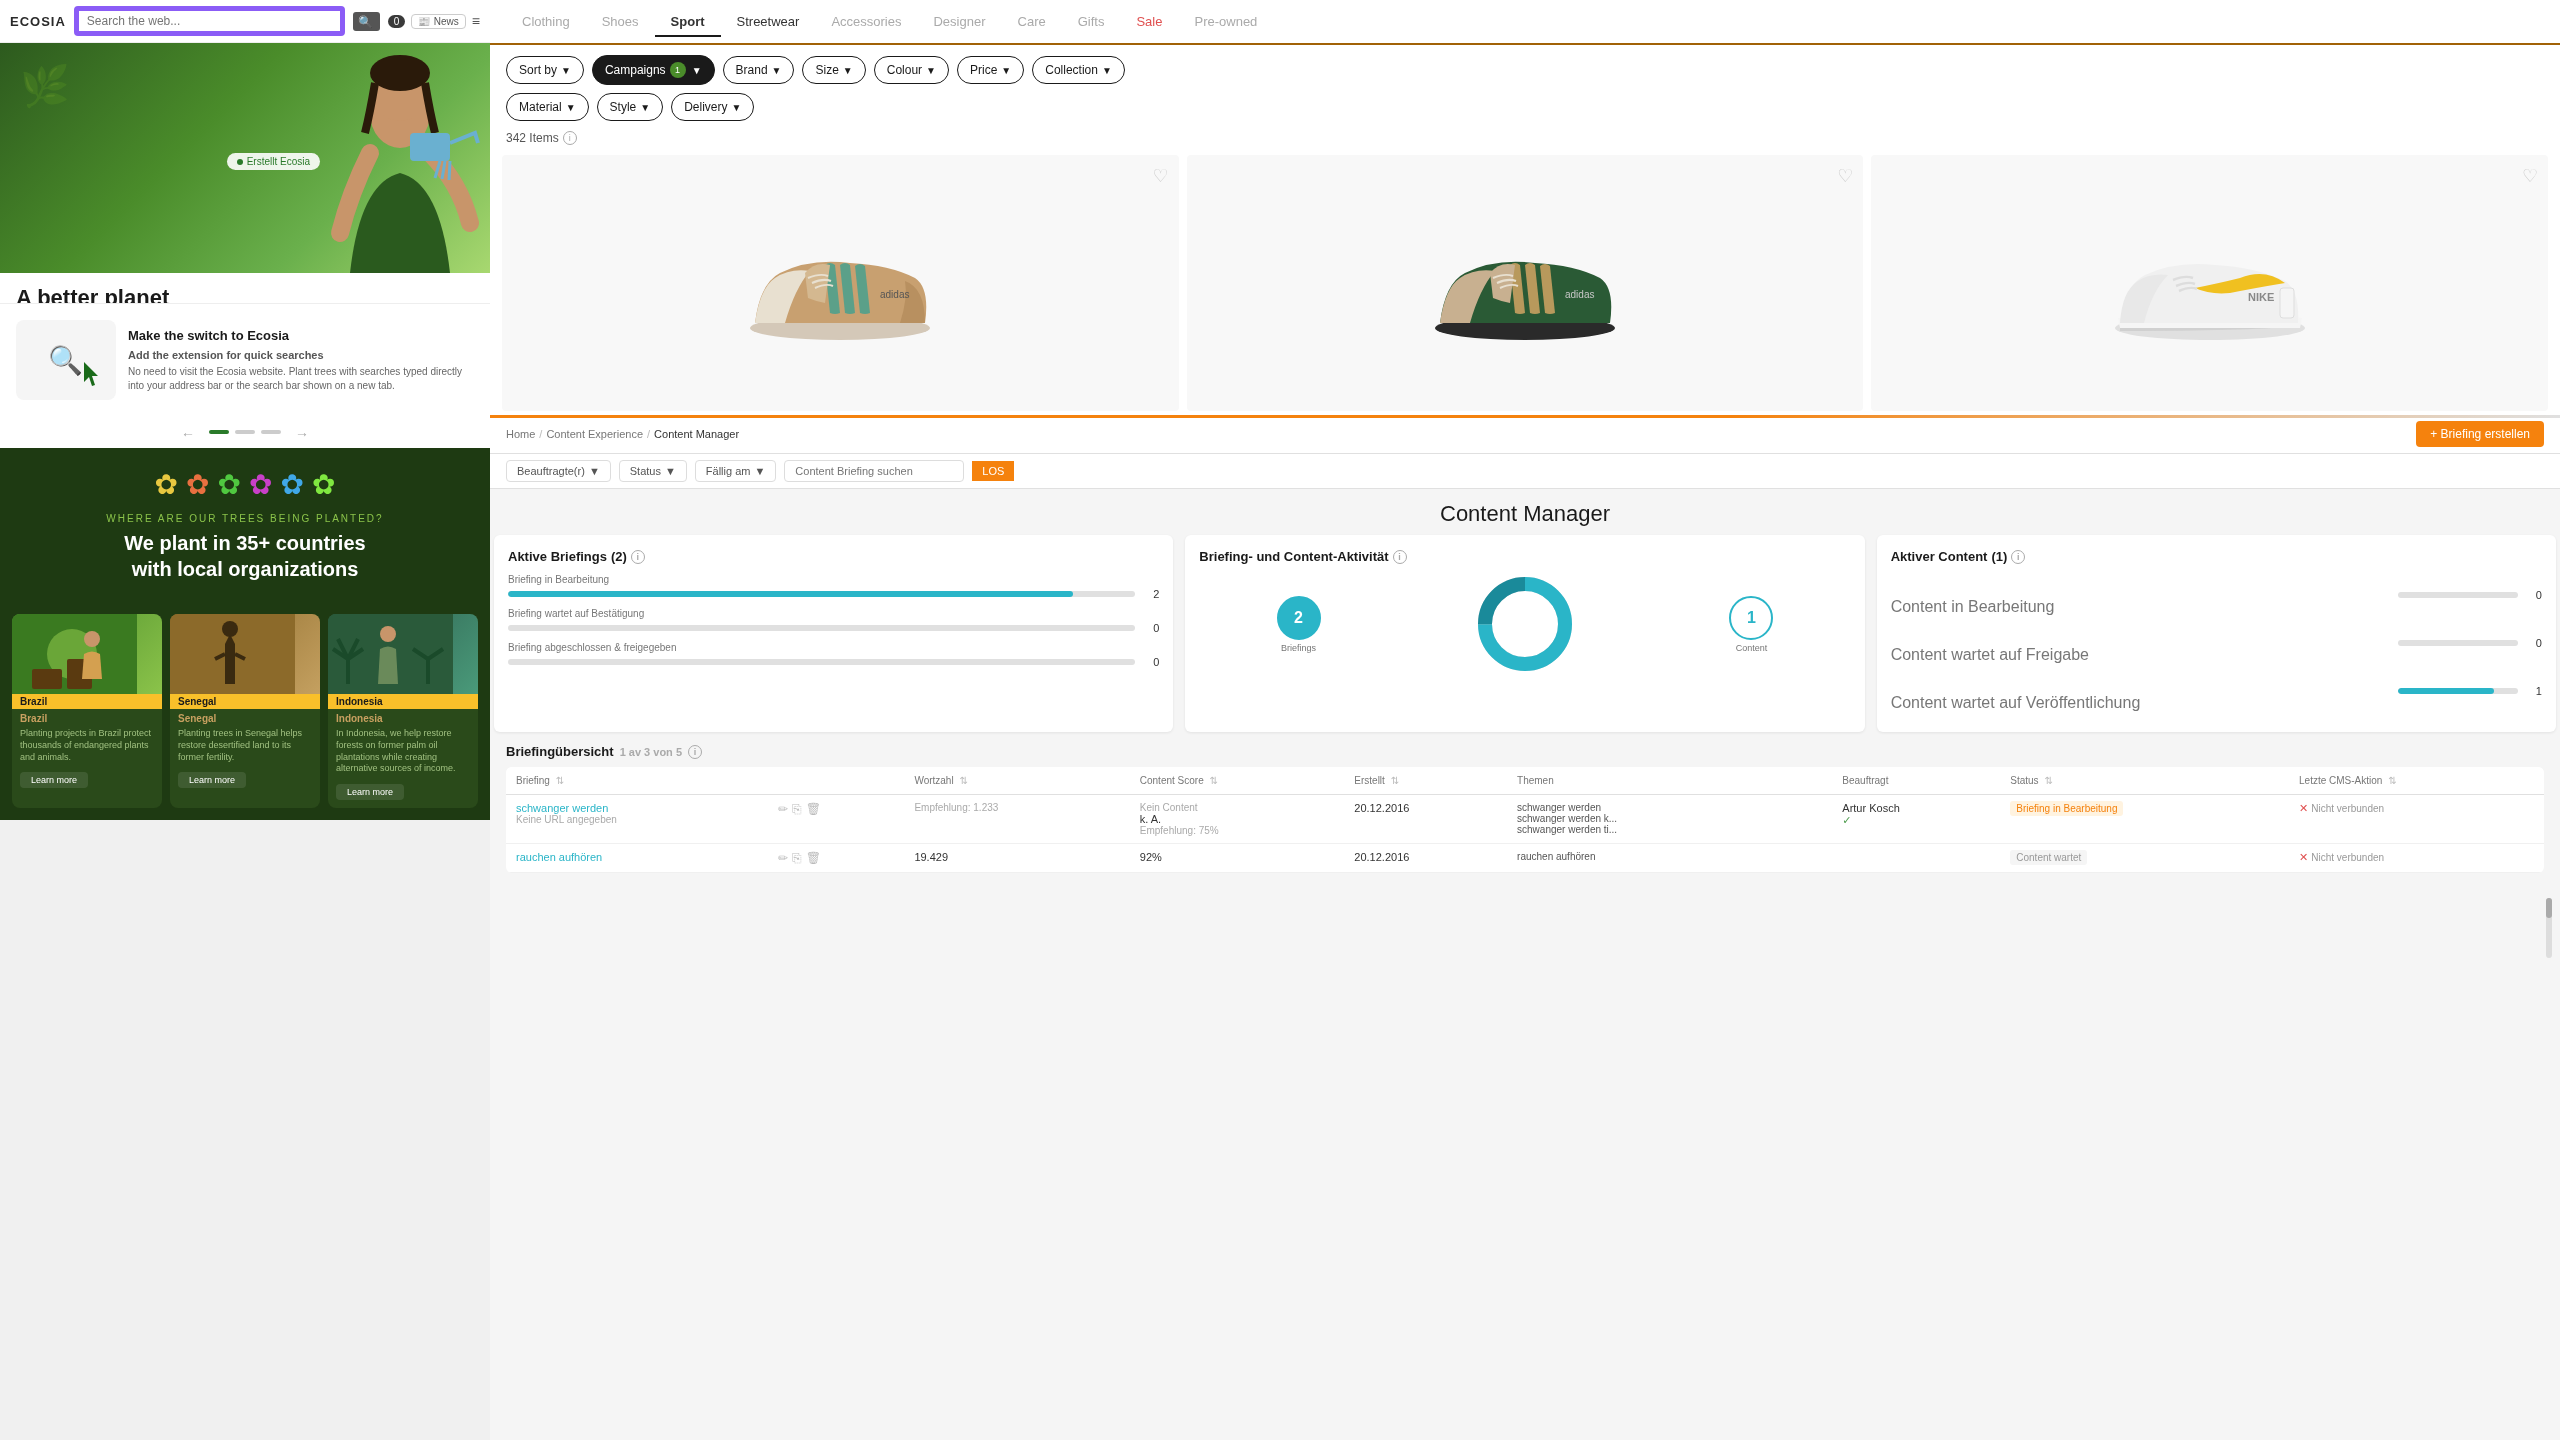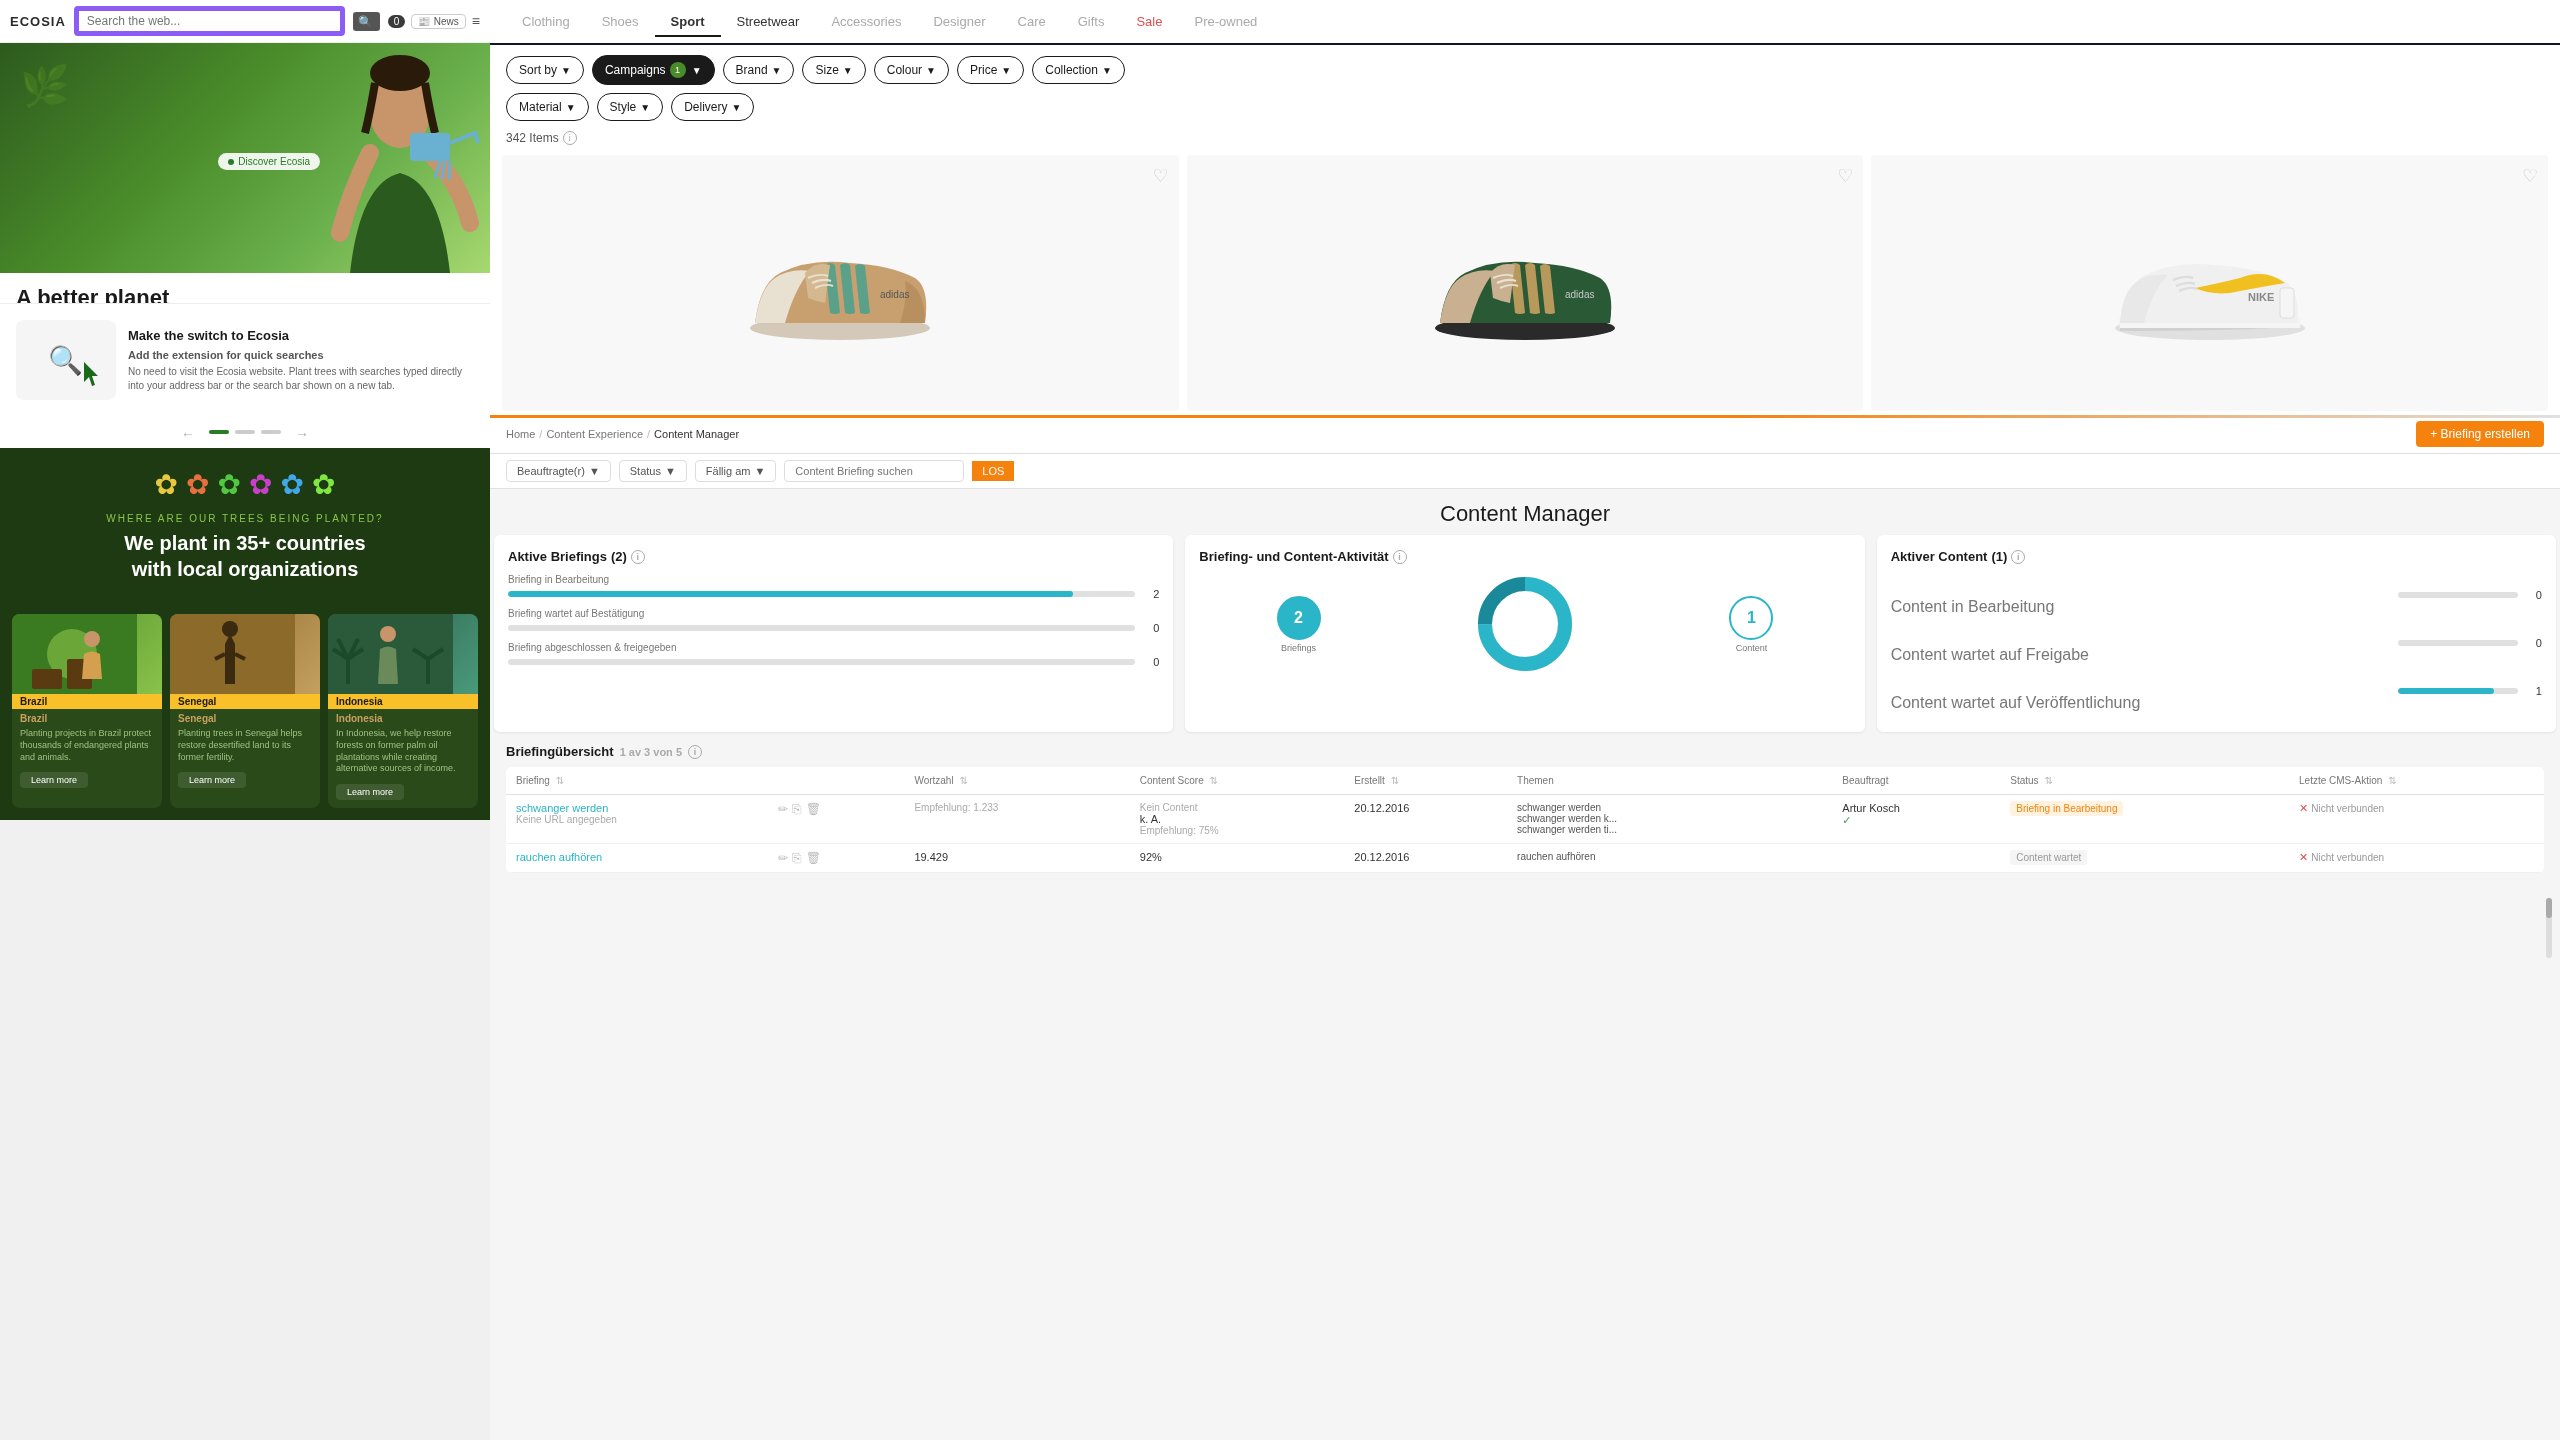--- a/index.html
+++ b/index.html
@@ -79,21 +79,21 @@
     .country-name-label { color: #c8a060; font-size: 10px; font-weight: 700; padding: 4px 8px 2px; }
     .country-desc { color: #a0c080; font-size: 9px; padding: 2px 8px 6px; line-height: 1.3; }
     .learn-more-btn { margin: 0 8px 8px; background: rgba(255,255,255,0.1); color: #fff; border: none; border-radius: 4px; padding: 3px 11px; font-size: 9px; cursor: pointer; }
 
     
     #shoe-store {
       position: absolute; top: 0; left: 490px; right: 0; height: 415px;
       background: #fff; display: flex; flex-direction: column;
     }
     #shoe-nav {
-      display: flex; padding: 8px 16px; border-bottom: 2px solid #0f172a; gap: 0;
+      display: flex; padding: 8px 16px; border-bottom: 2px solid #a16207; gap: 0;
     }
     .shoe-nav-item {
       padding: 6px 16px; font-size: 13px; color: #333; cursor: pointer; border-bottom: 2px solid transparent; margin-bottom: -2px;
     }
     .shoe-nav-item.active { border-bottom: 2px solid #1a1a1a; font-weight: 600; }
     .shoe-nav-item.muted { color: #aaa; }
 
     #shoe-filters {
       padding: 10px 16px; display: flex; flex-direction: column; gap: 8px;
     }
@@ -224,21 +224,21 @@
       <span id="menu-icon">≡</span>
     </div>
   </div>
 
   <div id="hero-section">
     <div id="hero-image">
 
       <div style="position:absolute;top:20px;left:20px;font-size:40px;opacity:0.3;">🌿</div>
       <div id="discover-badge">
         <div id="discover-dot"></div>
-        <span>Discover Ecosia</span>
+        <span>Erstellt Ecosia</span>
       </div>
 
       <svg width="160" height="220" viewBox="0 0 160 220" style="position:absolute;right:10px;bottom:0;">
         <ellipse cx="80" cy="60" rx="30" ry="35" fill="#c8956a"></ellipse>
         <path d="M30 220 Q40 130 80 120 Q120 130 130 220Z" fill="#2a5a1e"></path>
         <path d="M50 100 Q30 140 20 180" stroke="#c8956a" stroke-width="18" fill="none" stroke-linecap="round"></path>
         <path d="M110 100 Q140 130 150 170" stroke="#c8956a" stroke-width="18" fill="none" stroke-linecap="round"></path>
         <circle cx="80" cy="40" r="28" fill="#c8956a"></circle>
 
         <ellipse cx="80" cy="20" rx="30" ry="18" fill="#2a1a0a"></ellipse>

